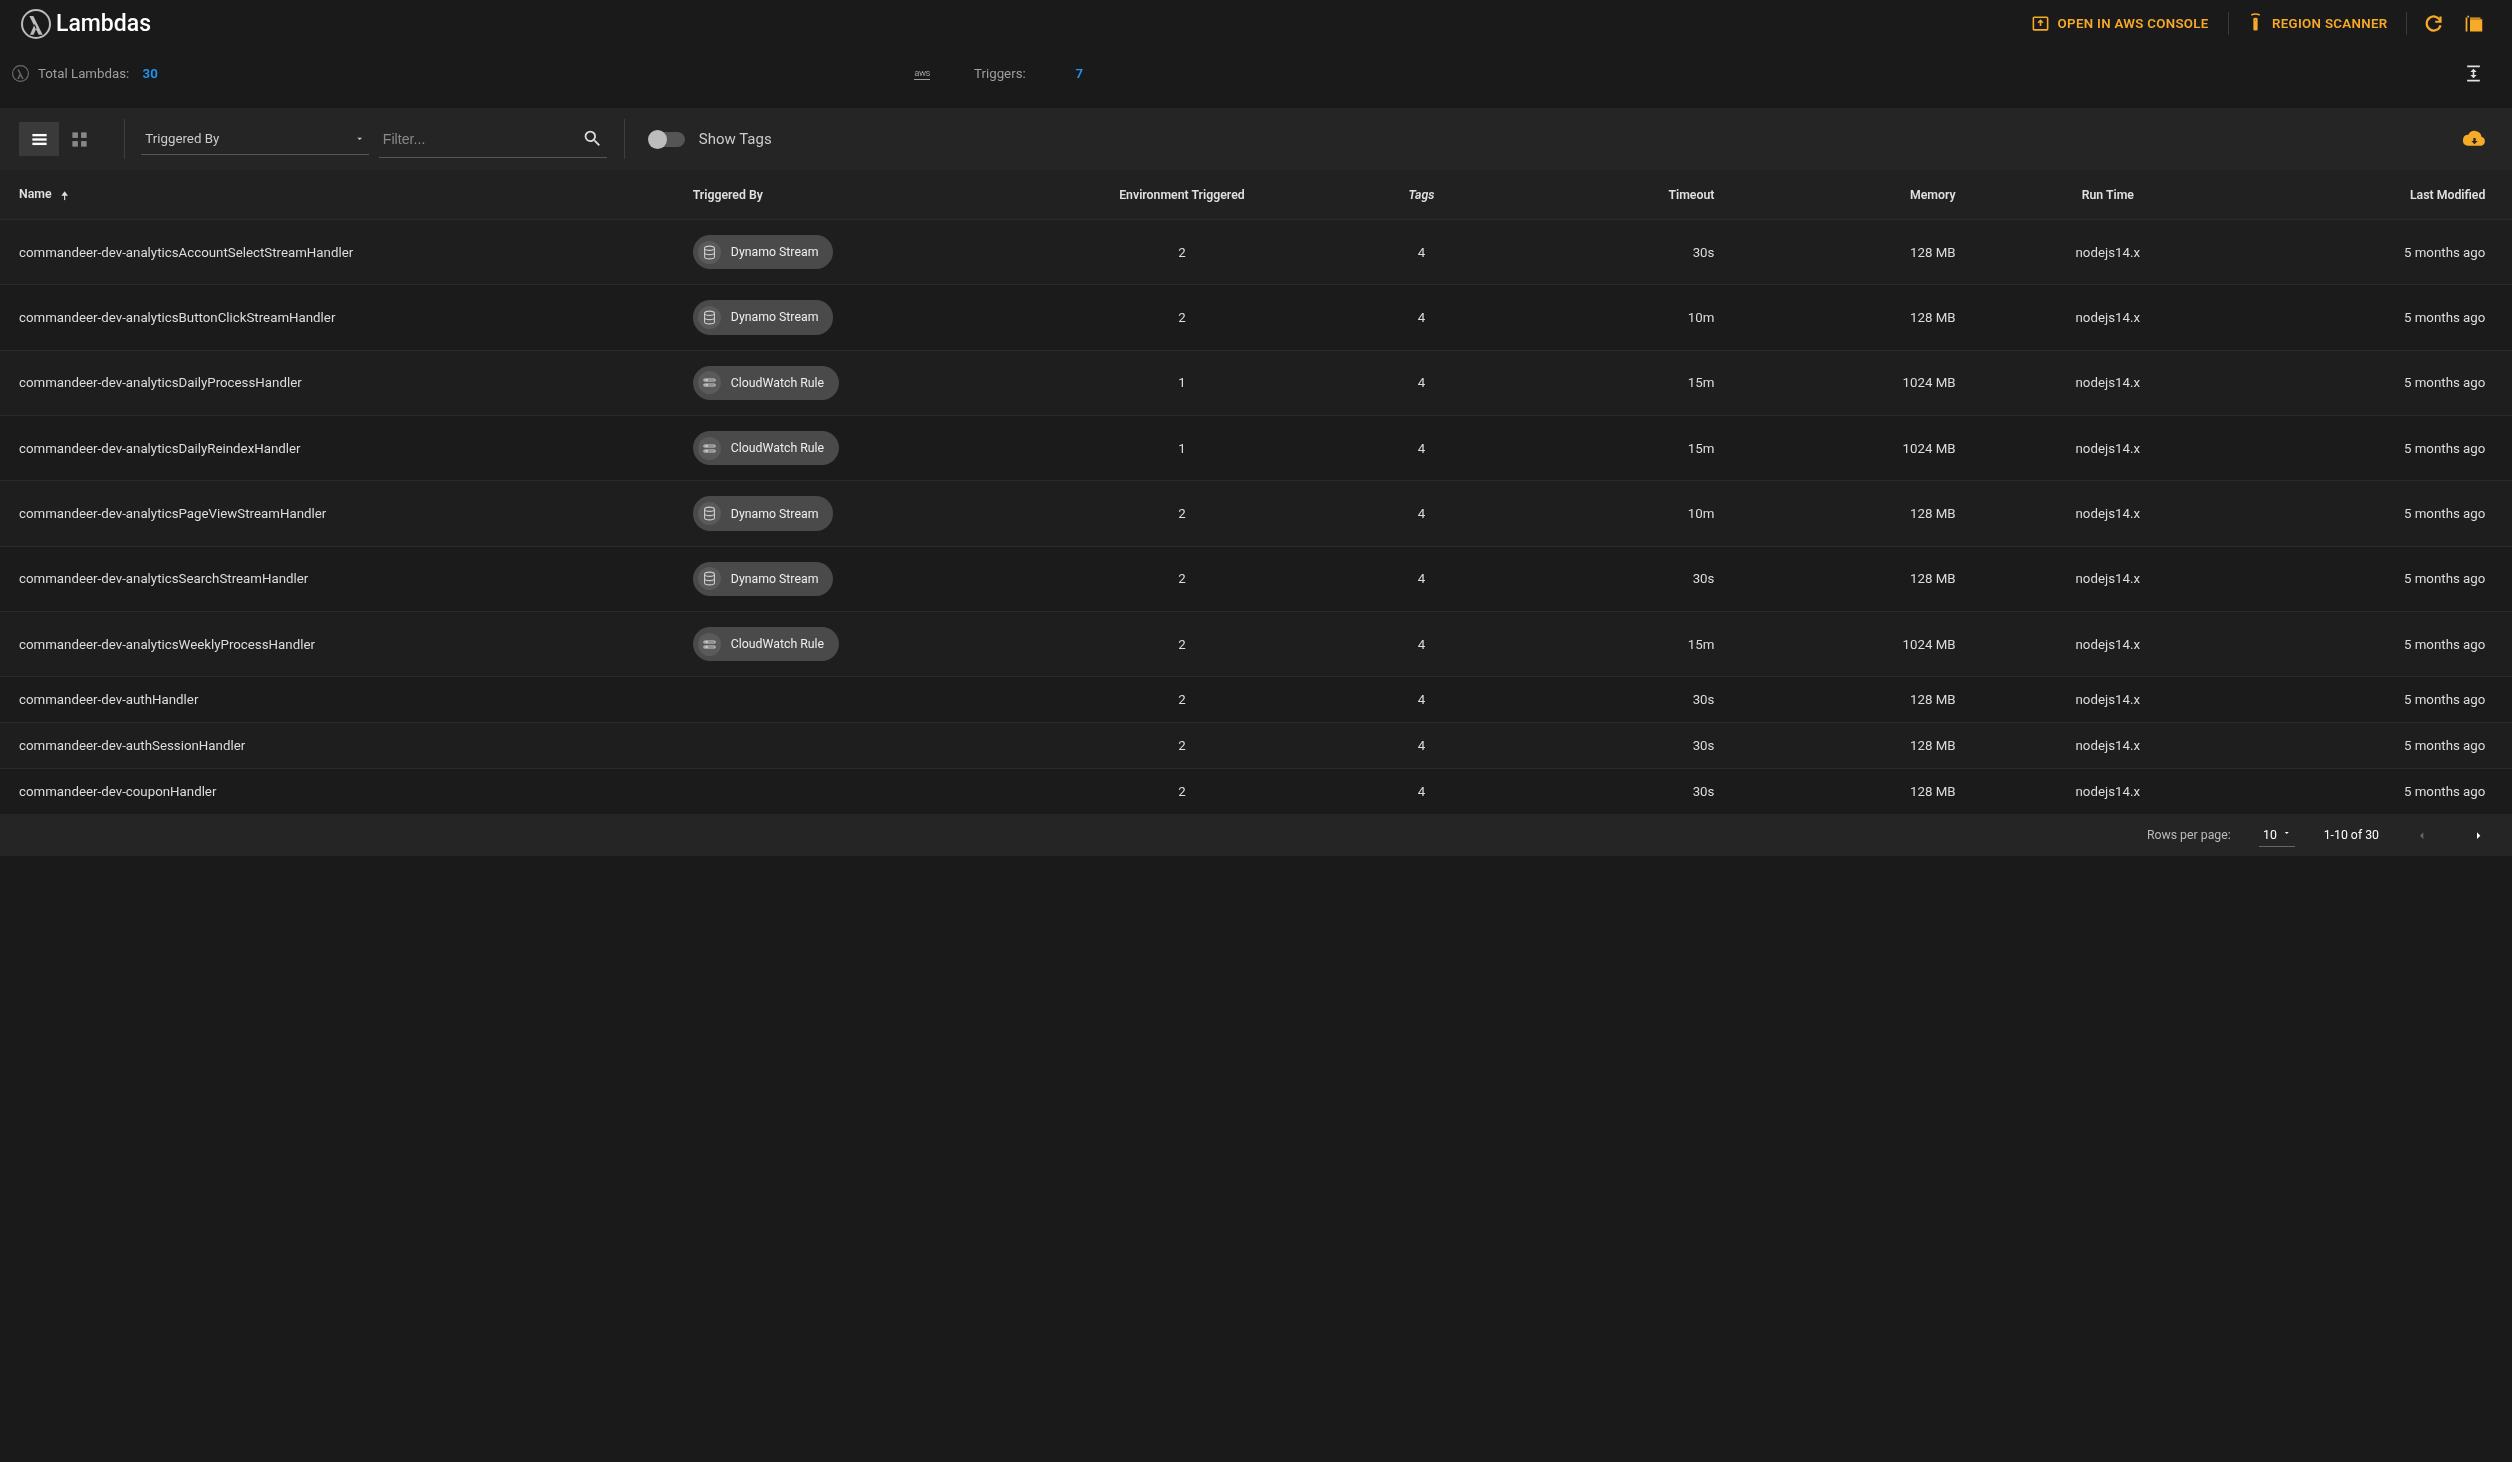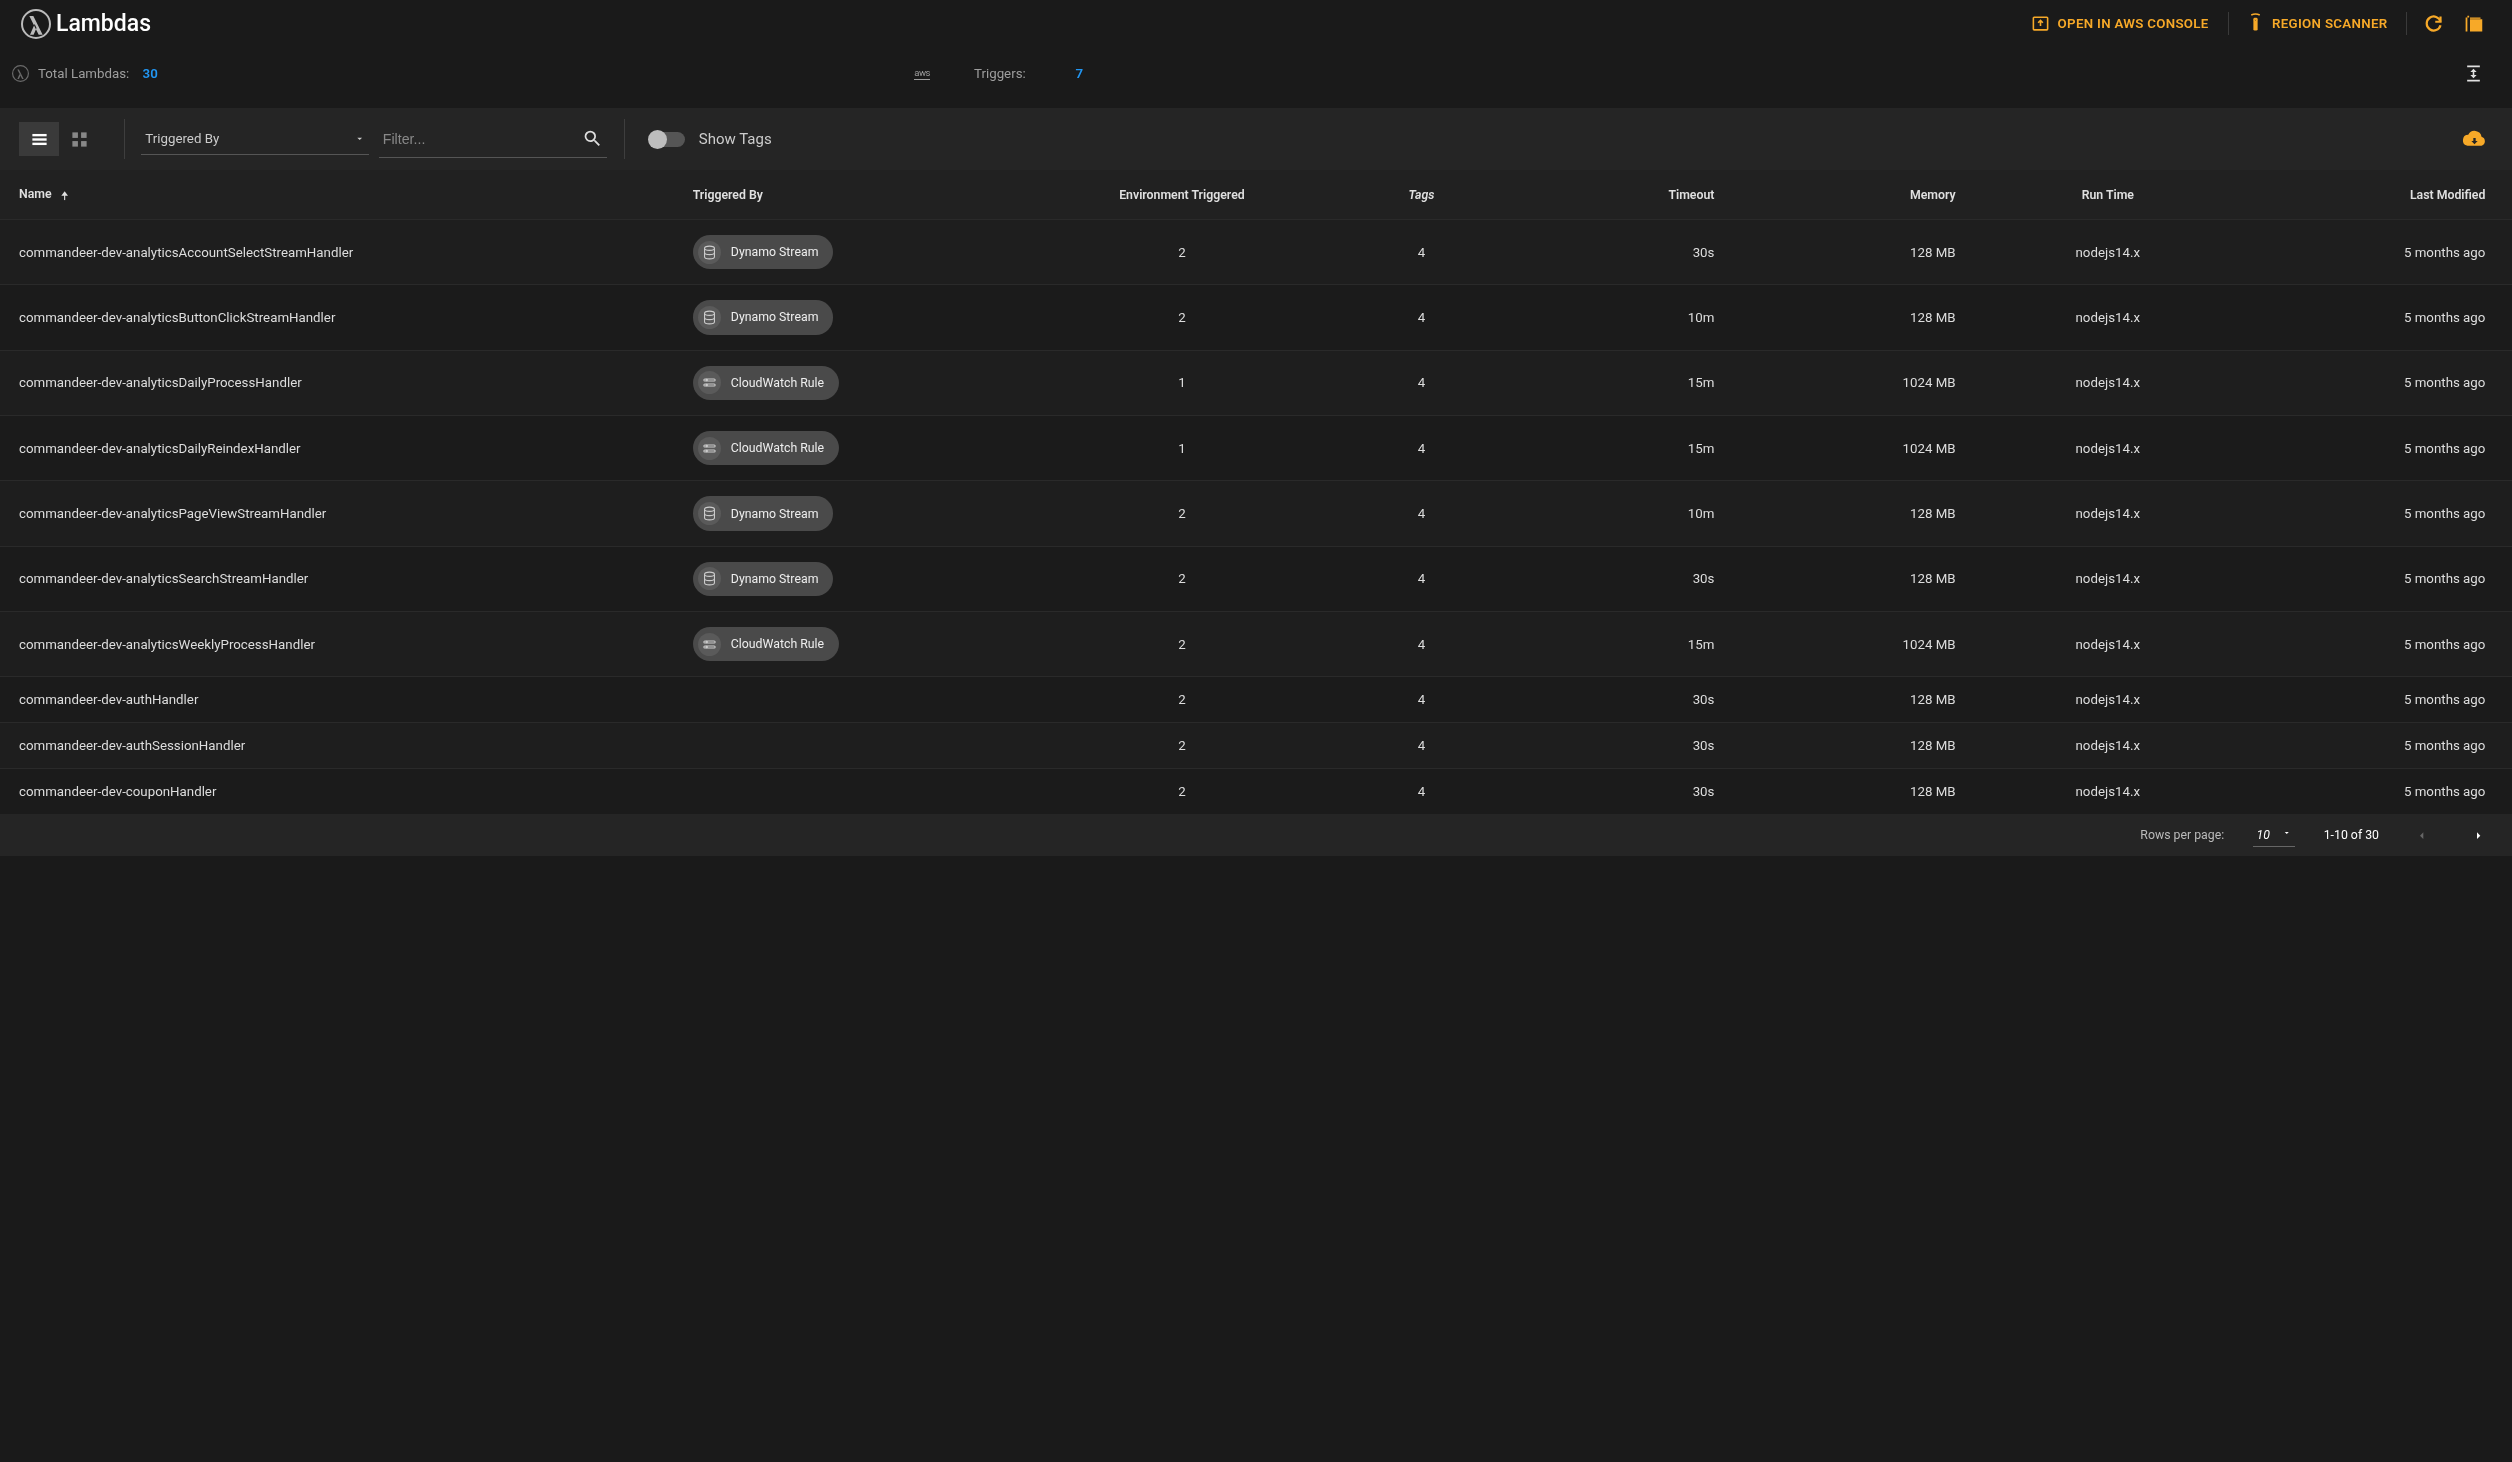--- a/index.html
+++ b/index.html
@@ -239,26 +239,25 @@
       align-items: center;
       justify-content: flex-end;
       padding: 9.5px 19px;
       background: #252525;
       gap: 28.5px;
       color: #bbb;
       font-size: 12.3px;
     }
     .pager-select {
       display: flex;
-      gap: 12px;
+      gap: 5px;
       border-bottom: 0.9px solid #666;
       padding: 3.8px 3.8px;
       cursor: pointer;
       color: #fff;
-      font-style: italic;
     }
     .pager-btn {
       cursor: pointer;
       padding: 3.8px 7.6px;
       color: #888;
       display:flex; align-items:center;
     }
     .pager-btn.enabled { color: #fff; }
     svg { display: block; }
   </style>

